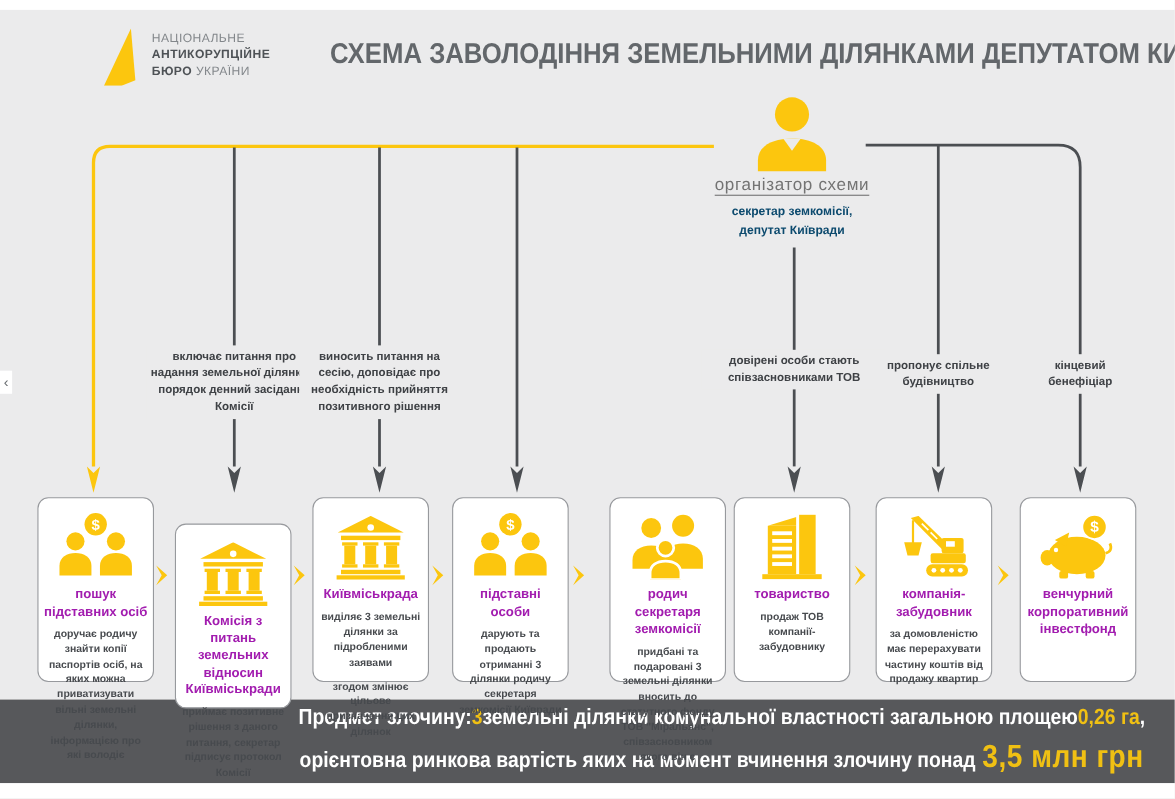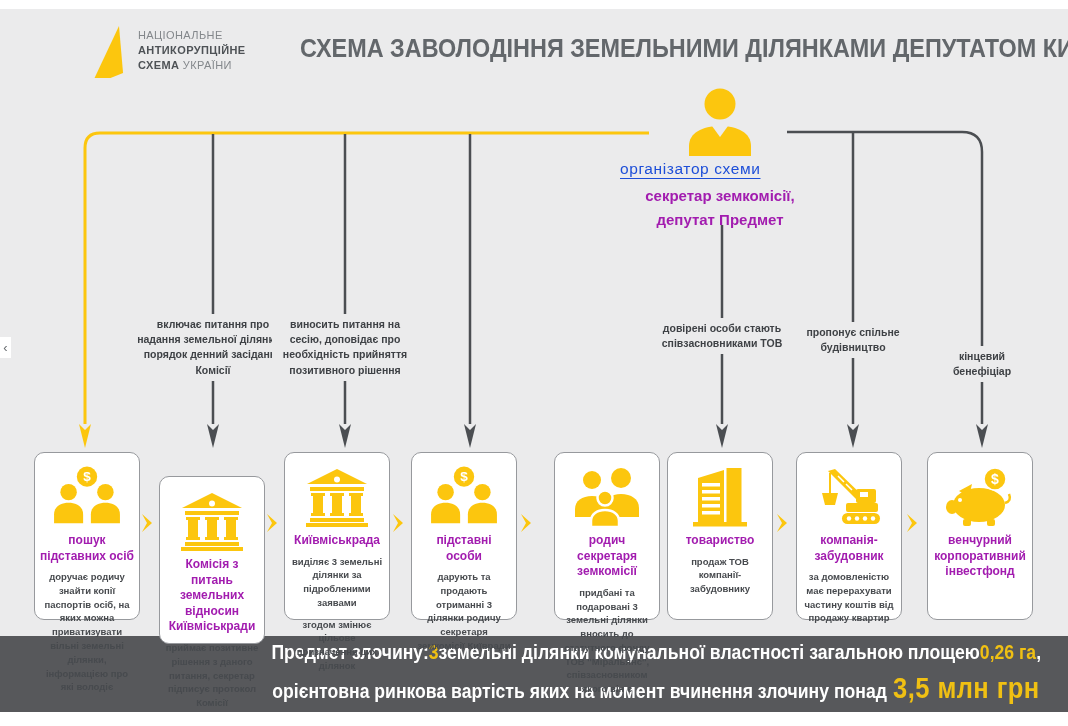--- a/index.html
+++ b/index.html
@@ -16,36 +16,36 @@
   .lt-light { color:#83878b; font-weight:400; }
   .lt-bold  { color:#4e5256; font-weight:700; }
 
   
   .title { position:absolute; left:260px; top:33px; width:800px; text-align:center;
            font-size:26px; font-weight:700; color:#63676b; white-space:nowrap;
            transform:scaleX(.9); transform-origin:center; }
 
   
   .org-icon { position:absolute; left:687px; top:88px; }
-  .org-label { position:absolute; left:620px; top:160px; width:200px; 
-               font-size:15.5px; color:#1d4ed8; text-decoration:underline; text-underline-offset:4px; letter-spacing:.6px; }
+  .org-label { position:absolute; left:620px; top:160px; width:200px; text-align:center;
+               font-size:15.5px; color:#737373; text-decoration:underline; text-underline-offset:4px; letter-spacing:.6px; }
   .org-role  { position:absolute; left:620px; top:184px; width:200px; text-align:center;
-               font-size:15px; font-weight:700; color:#a21caf; line-height:1.6; }
+               font-size:11px; font-weight:700; color:#0c4a6e; line-height:1.6; }
 
   
   .lines { position:absolute; left:0; top:0; z-index:1; }
 
   
   .ann { position:absolute; z-index:2; background:#ebebec; text-align:center;
          font-size:10.5px; font-weight:700; color:#3e4145; line-height:1.45; padding:3px 2px; }
   .ann1 { left:133px; top:314px; width:160px; }
   .ann2 { left:272px; top:314px; width:146px; }
   .ann3 { left:638px; top:318px; width:168px; }
   .ann4 { left:795px; top:322px; width:116px; }
-  .ann5 { left:934px; top:322px; width:96px;margin-top:24px;  }
+  .ann5 { left:934px; top:322px; width:96px;  }
 
   
   .box { position:absolute; top:452px; width:106px; height:168px; z-index:2;
          background:#fff; border:1.5px solid #97999d; border-radius:10px;
          padding:10px 5px 4px; text-align:center; }
   .b1{left:34px;} .b2{left:159px;margin-top:24px;} .b3{left:284px;} .b4{left:411px;}
   .b5{left:554px;} .b6{left:667px;} .b7{left:796px;} .b8{left:927px;}
   .box-icon { height:64px; display:flex; align-items:flex-end; justify-content:center; margin-bottom:6px; }
   .box-title { font-size:12px; font-weight:700; color:#a21caf; line-height:1.3; margin-bottom:6px; }
   .box-body  { font-size:9.5px; font-weight:700; color:#474a4e; line-height:1.45;text-align:center; }
@@ -72,21 +72,21 @@
 <div class="page">
   <div class="strip top"></div>
 
   <div class="logo">
     <svg width="36" height="52" viewBox="0 0 36 52">
       <polygon points="27,0 36,47 24,52 8,52" fill="#fcc60e" transform="skewX(-6)"></polygon>
     </svg>
     <div class="logo-text">
       <div class="lt-light">НАЦІОНАЛЬНЕ</div>
       <div class="lt-bold">АНТИКОРУПЦІЙНЕ</div>
-      <div><span class="lt-bold">СХЕМА</span> <span class="lt-light">УКРАЇНИ</span></div>
+      <div><span class="lt-bold">БЮРО</span> <span class="lt-light">УКРАЇНИ</span></div>
     </div>
   </div>
 
   <div class="title">СХЕМА ЗАВОЛОДІННЯ ЗЕМЕЛЬНИМИ ДІЛЯНКАМИ ДЕПУТАТОМ КИЇВРАДИ</div>
 
   <div class="nav-back">‹</div>
 
   <svg class="lines" width="1068" height="726">
 
     <path d="M649 133 H100 Q85 133 85 148 V424" stroke="#fcc60e" stroke-width="3" fill="none"></path>
@@ -117,21 +117,21 @@
   </svg>
 
   <svg class="org-icon" width="66" height="68" viewBox="0 0 66 68">
     <circle class="yl" cx="33" cy="16" r="15.5"></circle>
     <path class="yl" d="M2 68 v-10 c0-13 13-20 31-20 s31 7 31 20 v10 z"></path>
     <polygon fill="#ebebec" points="25,38 33,49 41,38"></polygon>
   </svg>
   <div class="org-label">організатор схеми</div>
   <div class="org-role">
     <div>секретар земкомісії,</div>
-    <div>депутат Предмет</div>
+    <div>депутат Київради</div>
   </div>
 
   <div class="ann ann1">включає питання про надання земельної ділянки у порядок денний засідання Комісії</div>
   <div class="ann ann2">виносить питання на сесію, доповідає про необхідність прийняття позитивного рішення</div>
   <div class="ann ann3">довірені особи стають співзасновниками ТОВ</div>
   <div class="ann ann4">пропонує спільне будівництво</div>
   <div class="ann ann5">кінцевий бенефіціар</div>
 
   <div class="box b1">
     <div class="box-icon">

